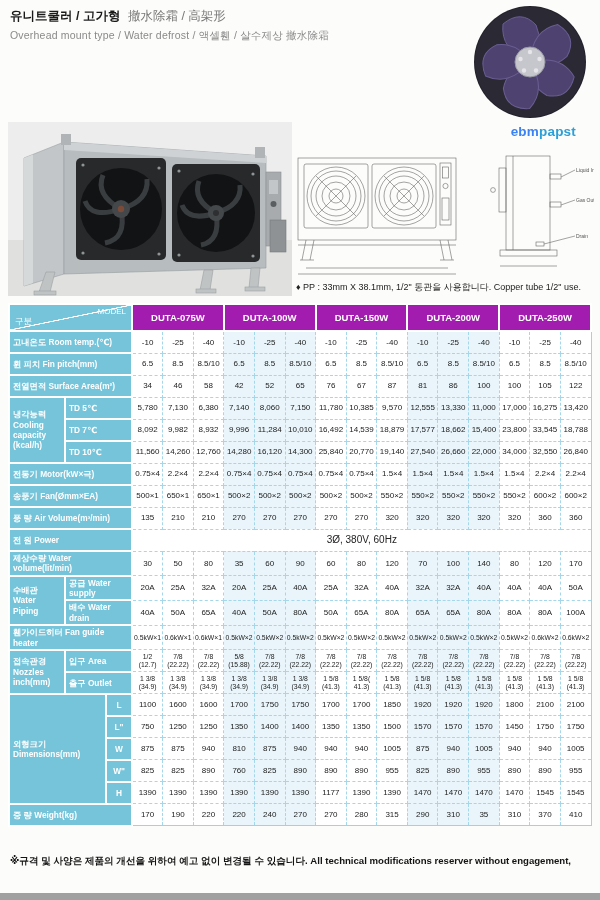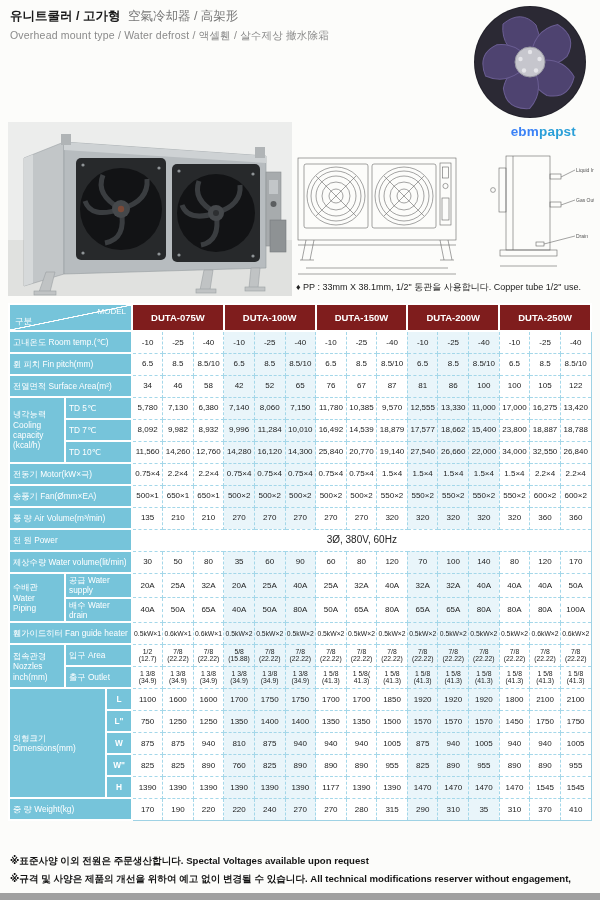--- a/index.html
+++ b/index.html
@@ -26,43 +26,43 @@
   
   .tech { position:absolute; left:292px; top:150px; width:302px; height:130px; }
   .tech text { font-size:5px; fill:#555; stroke:none; font-family:"Liberation Sans",sans-serif; }
 
   .pp-note { position:absolute; left:296px; top:281px; width:300px; font-size:9px; color:#222; }
 
   
   .table-wrap { position:absolute; left:8px; top:303px; width:584px; }
   table { border-collapse:collapse; table-layout:fixed; width:584px; border:1px solid #9fd2e4; }
   th,td { vertical-align:middle; }
-  th.model { background:#7f1d1d; color:#fff; font-size:9.5px; font-weight:bold; border:2px solid #fff; height:27px; text-align:center; }
+  th.model { background:#a21caf; color:#fff; font-size:9.5px; font-weight:bold; border:2px solid #fff; height:27px; text-align:center; }
   th.corner { position:relative; background:#76c4da; border:2px solid #fff; height:27px;
     background-image:linear-gradient(to bottom right, rgba(0,0,0,0) 48.6%, #fff 49.2%, #fff 51%, rgba(0,0,0,0) 51.6%); }
   th.corner .c-top { position:absolute; top:2px; right:5px; color:#fff; font-size:8px; font-weight:normal; }
   th.corner .c-bot { position:absolute; bottom:2px; left:5px; color:#fff; font-size:8.5px; font-weight:normal;text-align:right; }
-  td.lbl, td.grp, td.sub { background:#76c4da; color:#fff; font-size:8.3px; border:2px solid #fff; padding:1px 3px; text-align:left; white-space:pre-line; line-height:1.25; }
+  td.lbl, td.grp, td.sub { background:#76c4da; color:#fff; font-size:8.3px; border:2px solid #fff; padding:1px 3px; text-align:left; white-space:pre-line; line-height:1.25;font-weight:bold; }
   td.sub.ctr { text-align:center; padding:1px 0; font-weight:bold; }
   td.data { background:#fff; color:#222; font-size:8px; text-align:center; border:1px dashed #a4d7e9; height:22px; padding:1px 0; white-space:pre-line; line-height:1.15; }
   td.data.tint { background:#e9f5fa; }
   td.data.sm { font-size:6.8px; }
   td.data.span { font-size:10px; }
 
   
   .foot { position:absolute; left:10px; top:852px; width:584px; font-size:9.6px; font-weight:bold; color:#141414; line-height:1.85; }
   .bottom-bar { position:absolute; left:0; bottom:0; width:600px; height:7px; background:#a0a0a0; }
 </style>
 </head>
 <body>
 
 <div class="hdr">
   <div class="l1">
     <span class="ko">유니트쿨러 / 고가형</span>
-    <span class="cjk">空氣冷却器 / 高架形</span>
+    <span class="cjk">撤水除霜 / 高架形</span>
   </div>
   <div class="l2">Overhead mount type / Water defrost / 액셀휀 / 살수제상 撤水除霜</div>
 </div>
 
 <div class="fan-wrap">
   <svg width="132" height="120" viewBox="0 0 132 120">
     <circle cx="68" cy="58" r="56" fill="#23222b"></circle>
     <circle cx="68" cy="58" r="55" fill="#2b2934"></circle>
     <g fill="#4e4370" stroke="#6a5d92" stroke-width="1">
       <path d="M68,58 Q38,46 41,20 Q59,5 74,21 Q83,41 68,58 Z" transform="rotate(0 68 58)"></path>
@@ -297,21 +297,21 @@
           <td class="data tint">9,996</td>
           <td class="data tint">11,284</td>
           <td class="data tint">10,010</td>
           <td class="data">16,492</td>
           <td class="data">14,539</td>
           <td class="data">18,879</td>
           <td class="data tint">17,577</td>
           <td class="data tint">18,662</td>
           <td class="data tint">15,400</td>
           <td class="data">23,800</td>
-          <td class="data">18,887</td>
+          <td class="data">33,545</td>
           <td class="data">18,788</td>
         </tr>
         <tr>
           <td class="sub" colspan="2">TD 10℃</td>
           <td class="data">11,560</td>
           <td class="data">14,260</td>
           <td class="data">12,760</td>
           <td class="data tint">14,280</td>
           <td class="data tint">16,120</td>
           <td class="data tint">14,300</td>
@@ -635,17 +635,16 @@
           <td class="data tint">35</td>
           <td class="data">310</td>
           <td class="data">370</td>
           <td class="data">410</td>
         </tr>
       </tbody>
     </table>
 </div>
 
 <div class="foot">
-  <div>※표준사양 이외 전원은 주문생산합니다. Spectal Voltages available upon request</div>
   <div>※규격 및 사양은 제품의 개선을 위하여 예고 없이 변경될 수 있습니다. All technical modifications reserver without engagement,</div>
 </div>
 
 <div class="bottom-bar"></div>
 
 </body></html>

